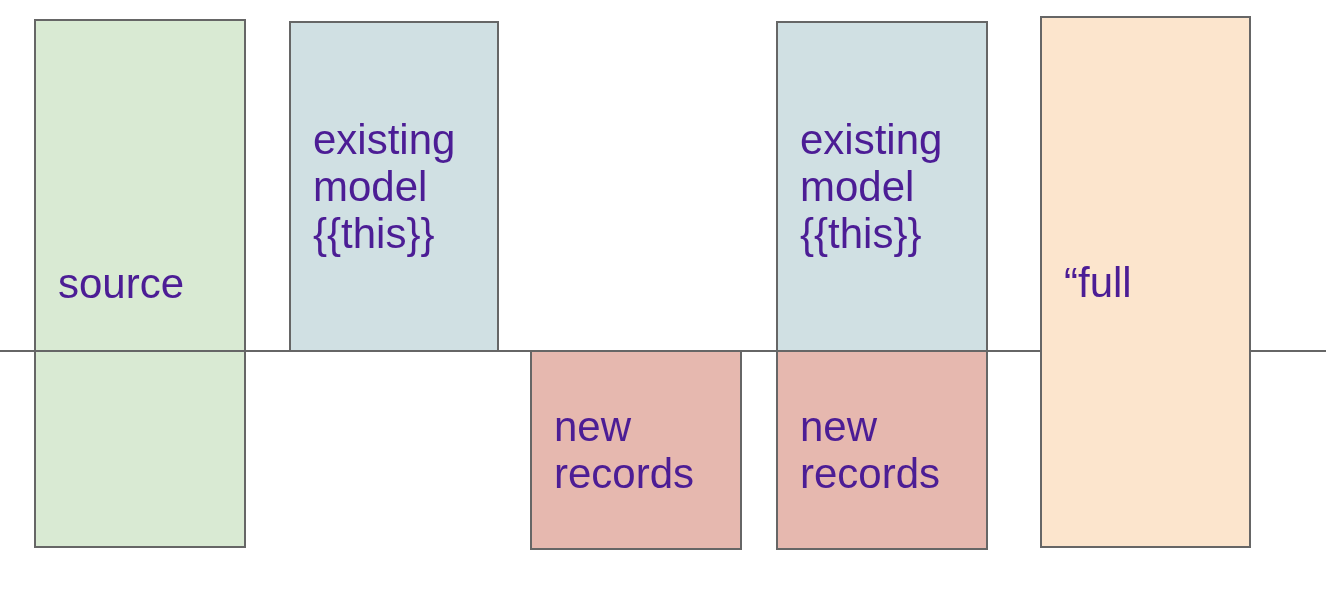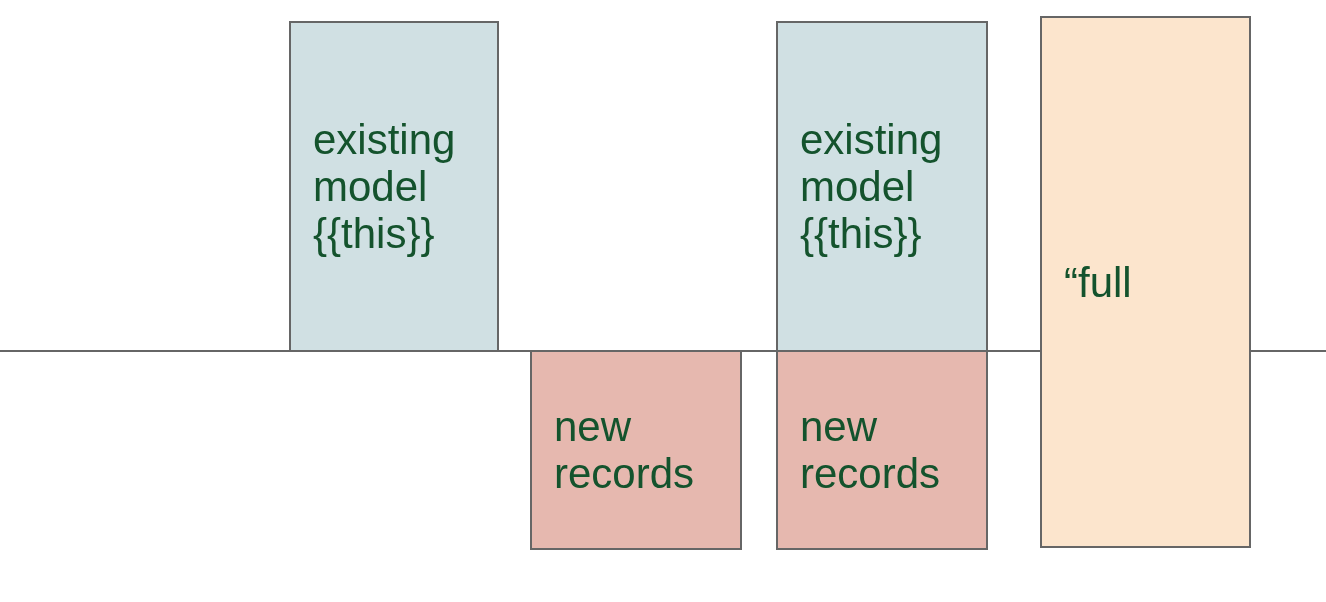--- a/index.html
+++ b/index.html
@@ -28,41 +28,44 @@
     position: absolute;
     box-sizing: border-box;
     border: 2px solid #666666;
     display: flex;
     flex-direction: column;
     justify-content: center;
     padding-left: 22px;
     padding-right: 6px;
   }
   .label {
-    color: #14532d;
+    color: #4c1d95;
     font-size: 42px;
     line-height: 47px;
     letter-spacing: 0;
     white-space: nowrap;
   }
   
   .box-source        { left: 34px;   top: 19px;  width: 212px; height: 529px; z-index: 1; }
   .box-existing-1    { left: 289px;  top: 21px;  width: 210px; height: 331px; z-index: 3; }
   .box-new-1         { left: 530px;  top: 350px; width: 212px; height: 200px; z-index: 3; }
   .box-existing-2    { left: 776px;  top: 21px;  width: 212px; height: 331px; z-index: 3; }
   .box-new-2         { left: 776px;  top: 350px; width: 212px; height: 200px; z-index: 3; }
   .box-full-refresh  { left: 1040px; top: 16px;  width: 211px; height: 532px; z-index: 3; }
 </style>
 </head>
 <body>
 
 <div class="canvas">
 
   <div class="divider" style="background-color: rgb(102, 102, 102);"></div>
 
+  <div class="box box-source" style="background-color: rgb(217, 234, 211);">
+    <div class="label">source</div>
+  </div>
 
   <div class="box box-existing-1" style="background-color: rgb(208, 224, 227);">
     <div class="label">existing</div>
     <div class="label">model</div>
     <div class="label">{{this}}</div>
   </div>
 
   <div class="box box-new-1" style="background-color: rgb(230, 184, 175);">
     <div class="label">new</div>
     <div class="label">records</div>

